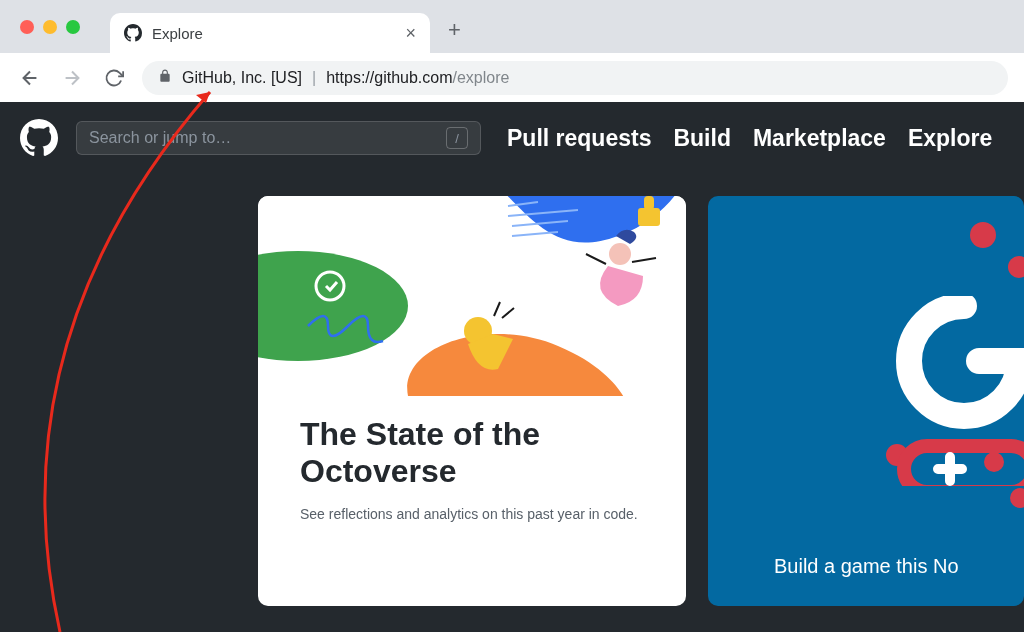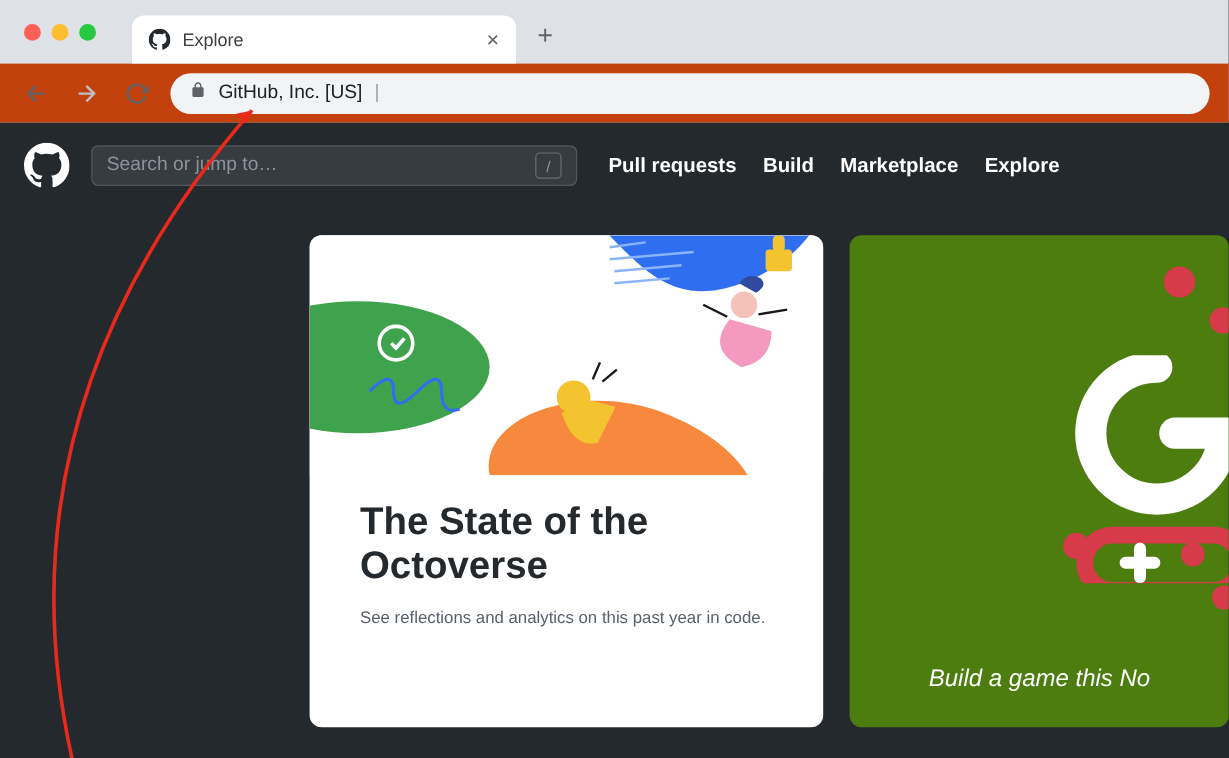--- a/index.html
+++ b/index.html
@@ -61,21 +61,21 @@
   cursor: pointer;
 }
 .new-tab {
   font-size: 22px;
   color: #5f6368;
   margin-left: 18px;
   margin-bottom: 10px;
   cursor: pointer;
 }
 .toolbar {
-  background: #c2410c;
+  background: #ffffff;
   height: 49px;
   display: flex;
   align-items: center;
   padding: 0 16px;
   gap: 14px;
 }
 .nav-btn {
   color: #5f6368;
   display: flex;
   align-items: center;
@@ -139,39 +139,39 @@
   font-size: 13px;
   color: #8b949e;
 }
 .gh-nav {
   display: flex;
   gap: 22px;
   margin-left: 8px;
 }
 .gh-nav-item {
   color: #fff;
-  font-size: 17px;
+  font-size: 23px;
   font-weight: 600;
   cursor: pointer;
 }
 
 
 .content {
   padding: 22px 0 0 258px;
   display: flex;
   gap: 22px;
 }
 .card {
   background: #fff;
   border-radius: 10px;
   overflow: hidden;
   height: 410px;
 }
 .card1 { width: 440px; }
-.card2 { width: 324px; background: #4d7c0f; position: relative; font-style: italic; }
+.card2 { width: 324px; background: #0369a1; position: relative; }
 
 .card1-art {
   height: 200px;
   position: relative;
   background: #fff;
   overflow: hidden;
 }
 .card1-text {
   padding: 20px 42px;
 }
@@ -247,20 +247,21 @@
         </svg>
     </span>
     <div class="address-bar">
       <span class="lock-icon">
         <svg width="14" height="14" viewBox="0 0 24 24" fill="currentColor">
             <path d="M18 8h-1V6c0-2.76-2.24-5-5-5S7 3.24 7 6v2H6c-1.1 0-2 .9-2 2v10c0 1.1.9 2 2 2h12c1.1 0 2-.9 2-2V10c0-1.1-.9-2-2-2zM9 6c0-1.66 1.34-3 3-3s3 1.34 3 3v2H9V6z"></path>
           </svg>
       </span>
       <span class="cert-name">GitHub, Inc. [US]</span>
       <span class="divider">|</span>
+      <span><span class="url-host">https://github.com</span><span class="url-path">/explore</span></span>
     </div>
   </div>
 </div>
 
 <div class="gh-header">
   <span class="gh-logo">
     <svg viewBox="0 0 16 16" fill="currentColor">
         <path d="M8 0C3.58 0 0 3.58 0 8c0 3.54 2.29 6.53 5.47 7.59.4.07.55-.17.55-.38 0-.19-.01-.82-.01-1.49-2.01.37-2.53-.49-2.69-.94-.09-.23-.48-.94-.82-1.13-.28-.15-.68-.52-.01-.53.63-.01 1.08.58 1.23.82.72 1.21 1.87.87 2.33.66.07-.52.28-.87.51-1.07-1.78-.2-3.64-.89-3.64-3.95 0-.87.31-1.59.82-2.15-.08-.2-.36-1.02.08-2.12 0 0 .67-.21 2.2.82.64-.18 1.32-.27 2-.27.68 0 1.36.09 2 .27 1.53-1.04 2.2-.82 2.2-.82.44 1.1.16 1.92.08 2.12.51.56.82 1.27.82 2.15 0 3.07-1.87 3.75-3.65 3.95.29.25.54.73.54 1.48 0 1.07-.01 1.93-.01 2.2 0 .21.15.46.55.38A8.013 8.013 0 0016 8c0-4.42-3.58-8-8-8z"></path>
       </svg>
   </span>

